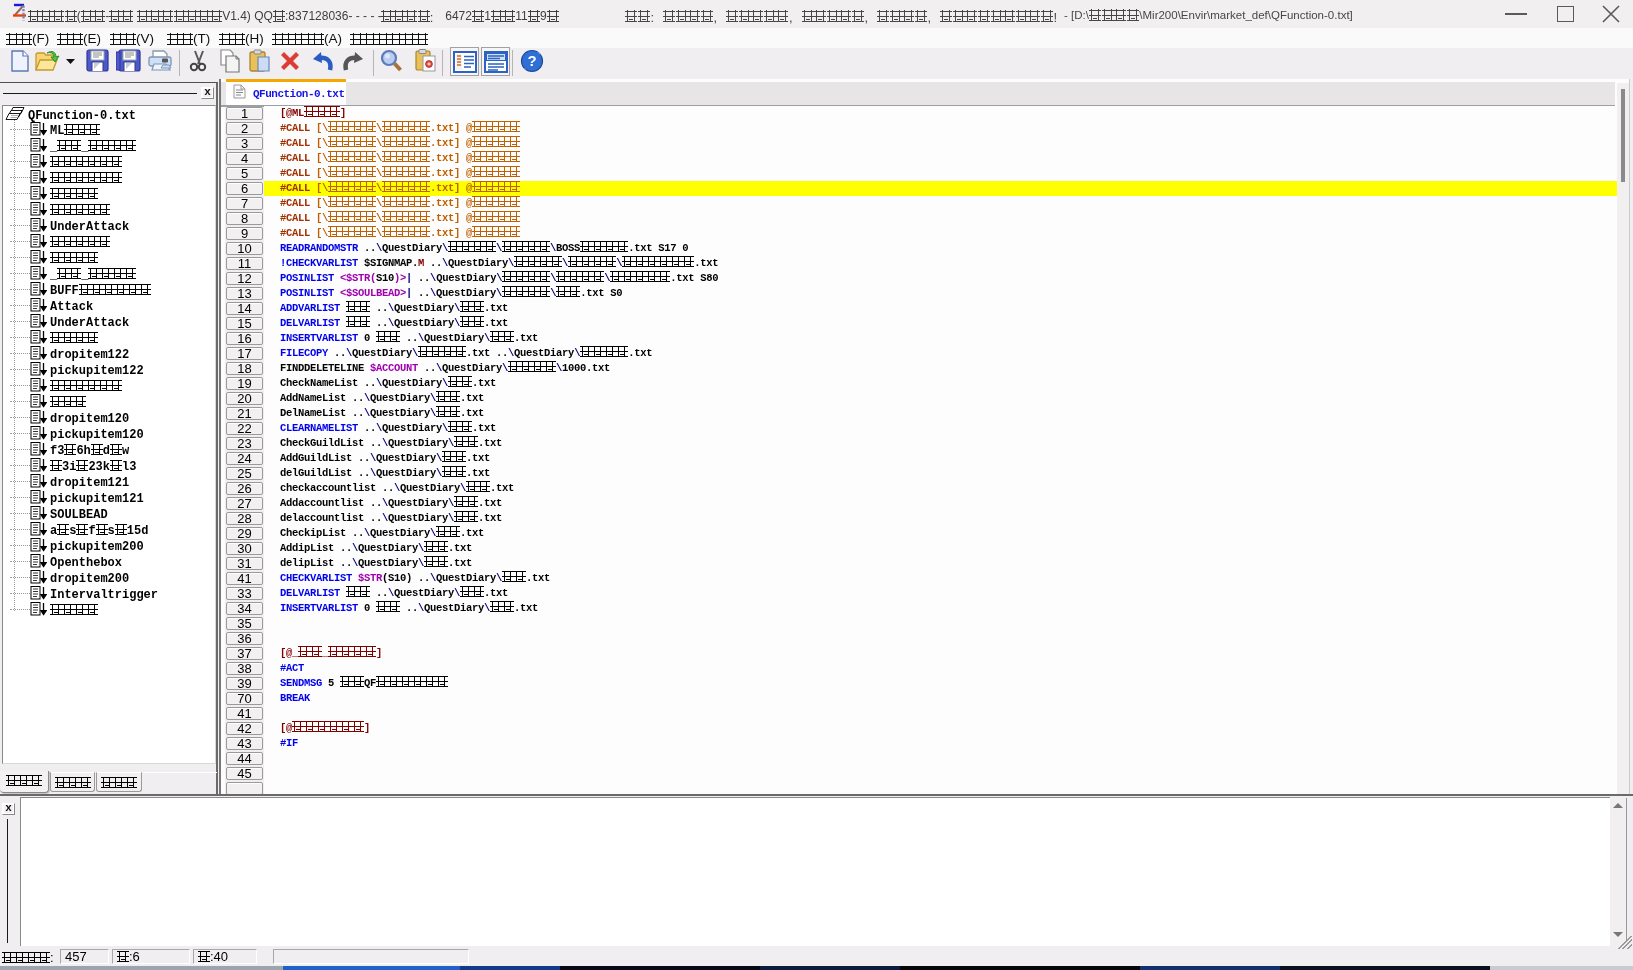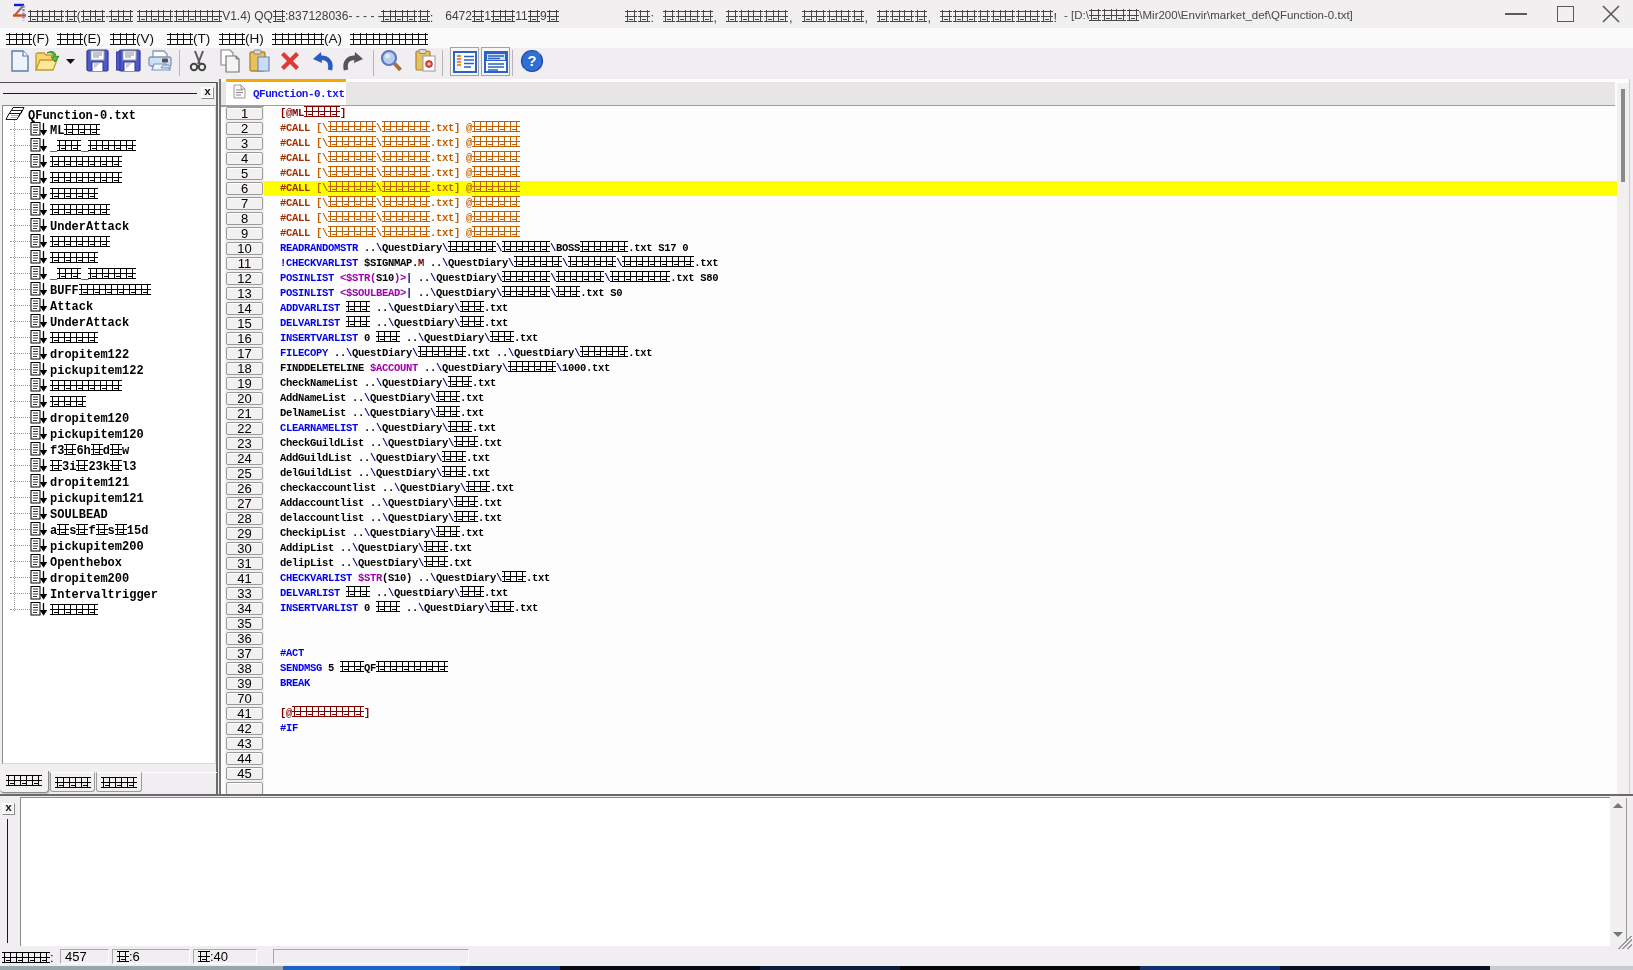--- a/index.html
+++ b/index.html
@@ -294,20 +294,21 @@
         <div class="crow"><b class="k"><span>Addaccountlist ..<u>\</u>QuestDiary<u>\</u></span><i class="gc"></i><i class="gc"></i><span>.txt</span></b></div>
         <div class="crow"><b class="k"><span>delaccountlist ..<u>\</u>QuestDiary<u>\</u></span><i class="gc"></i><i class="gc"></i><span>.txt</span></b></div>
         <div class="crow"><b class="k"><span>CheckipList ..<u>\</u>QuestDiary<u>\</u></span><i class="gc"></i><i class="gc"></i><span>.txt</span></b></div>
         <div class="crow"><b class="k"><span>AddipList ..<u>\</u>QuestDiary<u>\</u></span><i class="gc"></i><i class="gc"></i><span>.txt</span></b></div>
         <div class="crow"><b class="k"><span>delipList ..<u>\</u>QuestDiary<u>\</u></span><i class="gc"></i><i class="gc"></i><span>.txt</span></b></div>
         <div class="crow"><b class="blu"><span>CHECKVARLIST</span></b><b class="k"><span> </span></b><b class="pur"><span>$STR</span></b><b class="k"><span>(S10) ..<u>\</u>QuestDiary<u>\</u></span><i class="gc"></i><i class="gc"></i><span>.txt</span></b></div>
         <div class="crow"><b class="blu"><span>DELVARLIST</span></b><b class="k"><span> </span><i class="gc"></i><i class="gc"></i><span> ..<u>\</u>QuestDiary<u>\</u></span><i class="gc"></i><i class="gc"></i><span>.txt</span></b></div>
         <div class="crow"><b class="blu"><span>INSERTVARLIST</span></b><b class="k"><span> 0 </span><i class="gc"></i><i class="gc"></i><span> ..<u>\</u>QuestDiary<u>\</u></span><i class="gc"></i><i class="gc"></i><span>.txt</span></b></div>
         <div class="crow"></div>
         <div class="crow"></div>
+        <div class="crow"><b class="sec"><span>[@_</span><i class="gc"></i><i class="gc"></i><span>_</span><i class="gc"></i><i class="gc"></i><i class="gc"></i><i class="gc"></i><span>]</span></b></div>
         <div class="crow"><b class="blu"><span>#ACT</span></b></div>
         <div class="crow"><b class="blu"><span>SENDMSG</span></b><b class="k"><span> 5 </span><i class="gc"></i><i class="gc"></i><span>QF</span><i class="gc"></i><i class="gc"></i><i class="gc"></i><i class="gc"></i><i class="gc"></i><i class="gc"></i></b></div>
         <div class="crow"><b class="blu"><span>BREAK</span></b></div>
         <div class="crow"></div>
         <div class="crow"><b class="sec"><span>[@</span><i class="gc"></i><i class="gc"></i><i class="gc"></i><i class="gc"></i><i class="gc"></i><i class="gc"></i><span>]</span></b></div>
         <div class="crow"><b class="blu"><span>#IF</span></b></div>
       </div>
  <div id="escroll">
         <div id="ethumb"></div>
       </div>

